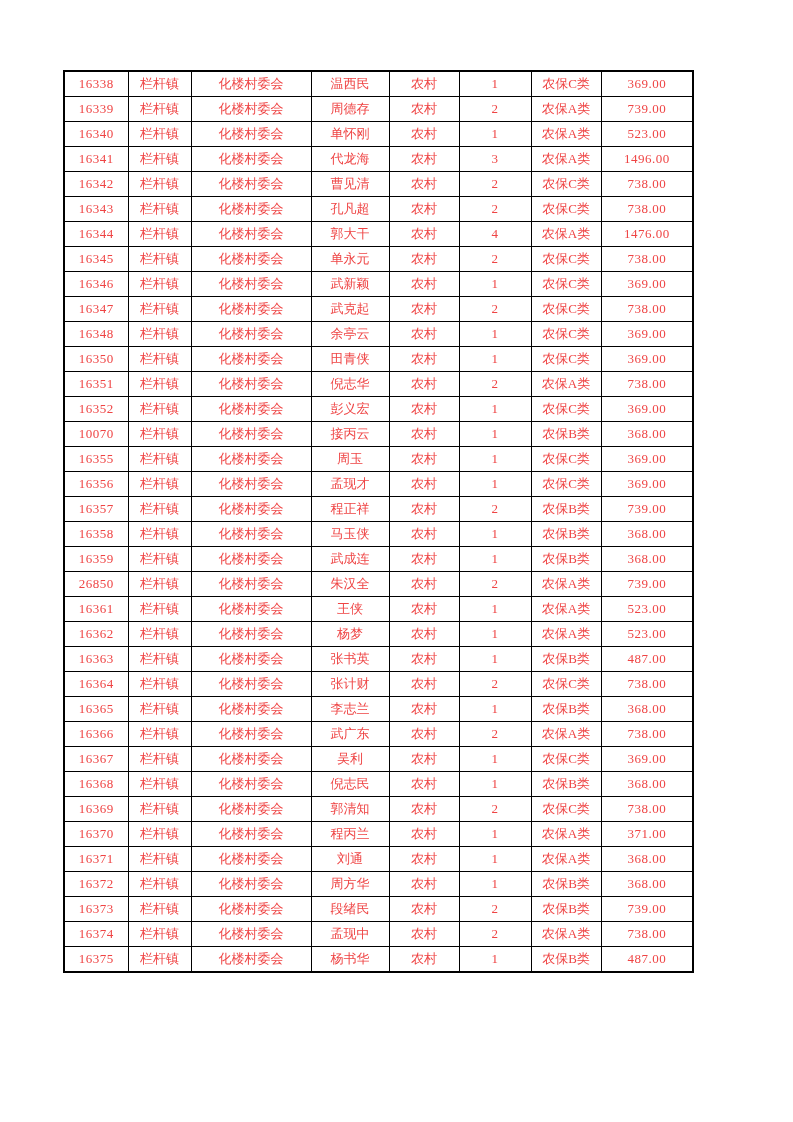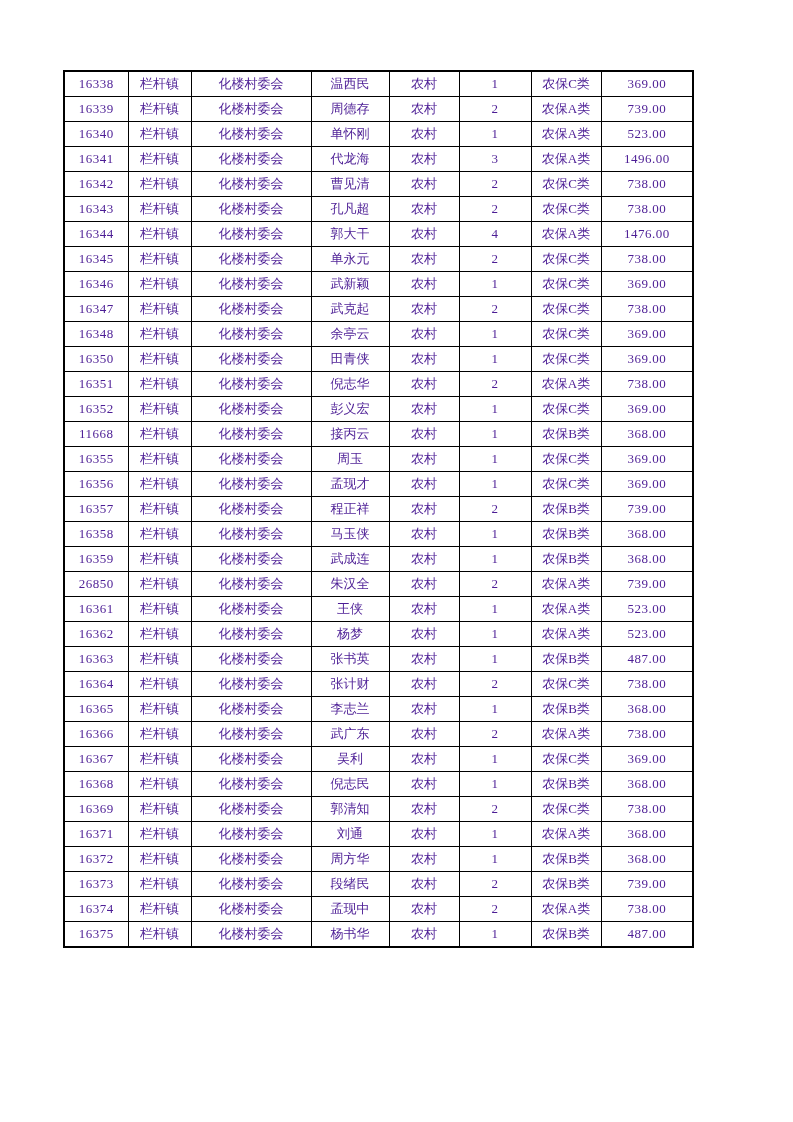--- a/index.html
+++ b/index.html
@@ -7,21 +7,21 @@
     padding: 0;
     background: #ffffff;
   }
   .page {
     position: relative;
     width: 774px;
     height: 1122px;
     background: #ffffff;
     overflow: hidden;
     font-family: "Liberation Serif", "DejaVu Serif", serif;
-    color: #4c1d95;
+    color: #ef4444;
   }
   table.grid {
     position: absolute;
     left: 63px;
     top: 70px;
     border-collapse: collapse;
     table-layout: fixed;
     border: 2px solid #000000;
   }
   table.grid td {
@@ -198,21 +198,21 @@
           <td class="num">16352</td>
           <td>栏杆镇</td>
           <td>化楼村委会</td>
           <td>彭义宏</td>
           <td>农村</td>
           <td class="num">1</td>
           <td>农保C类</td>
           <td class="num">369.00</td>
         </tr>
         <tr>
-          <td class="num">11668</td>
+          <td class="num">10070</td>
           <td>栏杆镇</td>
           <td>化楼村委会</td>
           <td>接丙云</td>
           <td>农村</td>
           <td class="num">1</td>
           <td>农保B类</td>
           <td class="num">368.00</td>
         </tr>
         <tr>
           <td class="num">16355</td>
@@ -356,20 +356,30 @@
         </tr>
         <tr>
           <td class="num">16369</td>
           <td>栏杆镇</td>
           <td>化楼村委会</td>
           <td>郭清知</td>
           <td>农村</td>
           <td class="num">2</td>
           <td>农保C类</td>
           <td class="num">738.00</td>
+        </tr>
+        <tr>
+          <td class="num">16370</td>
+          <td>栏杆镇</td>
+          <td>化楼村委会</td>
+          <td>程丙兰</td>
+          <td>农村</td>
+          <td class="num">1</td>
+          <td>农保A类</td>
+          <td class="num">371.00</td>
         </tr>
         <tr>
           <td class="num">16371</td>
           <td>栏杆镇</td>
           <td>化楼村委会</td>
           <td>刘通</td>
           <td>农村</td>
           <td class="num">1</td>
           <td>农保A类</td>
           <td class="num">368.00</td>

